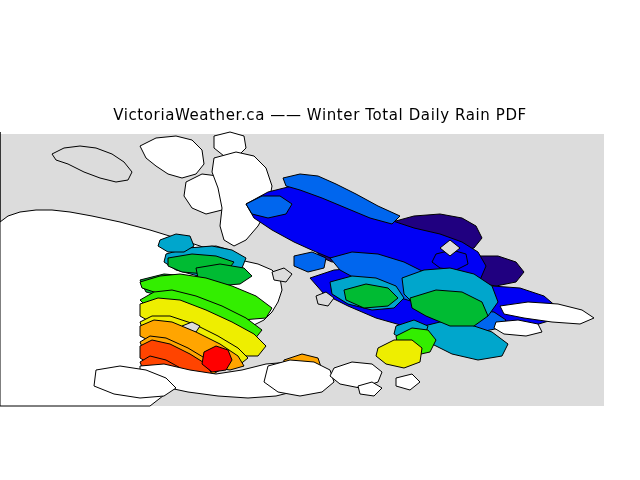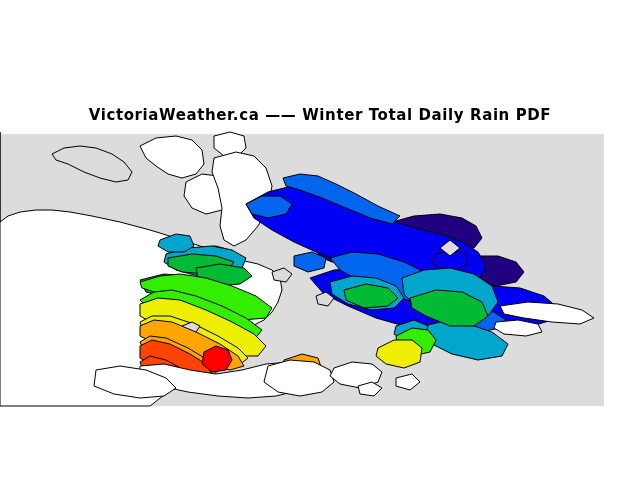--- a/index.html
+++ b/index.html
@@ -21,21 +21,20 @@
     left: 0;
     top: 106px;
     width: 640px;
     text-align: center;
     font-family: "DejaVu Sans", sans-serif;
     font-size: 15px;
     letter-spacing: 0.6px;
     color: #000000;
     white-space: pre;
     user-select: none;
-    font-weight: bold;
   }
 
   
   #map-plot {
     position: absolute;
     left: 0px;
     top: 130px;
     width: 640px;
     height: 280px;
     background: #ffffff;

